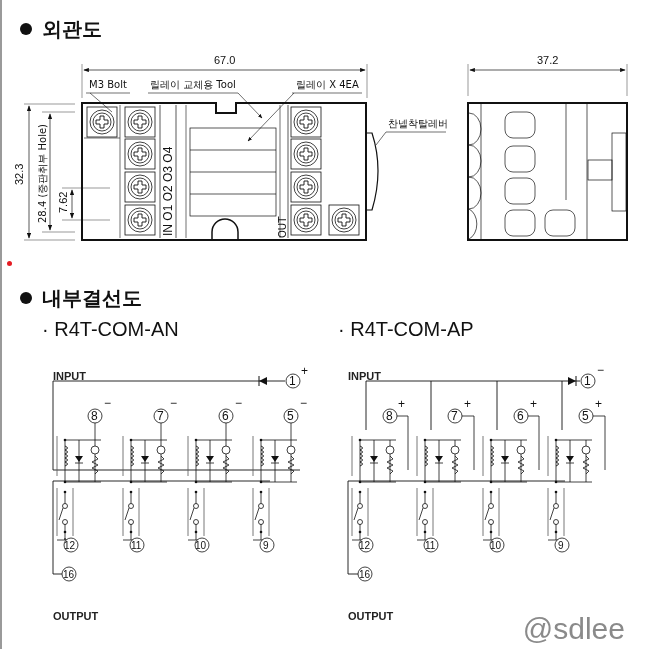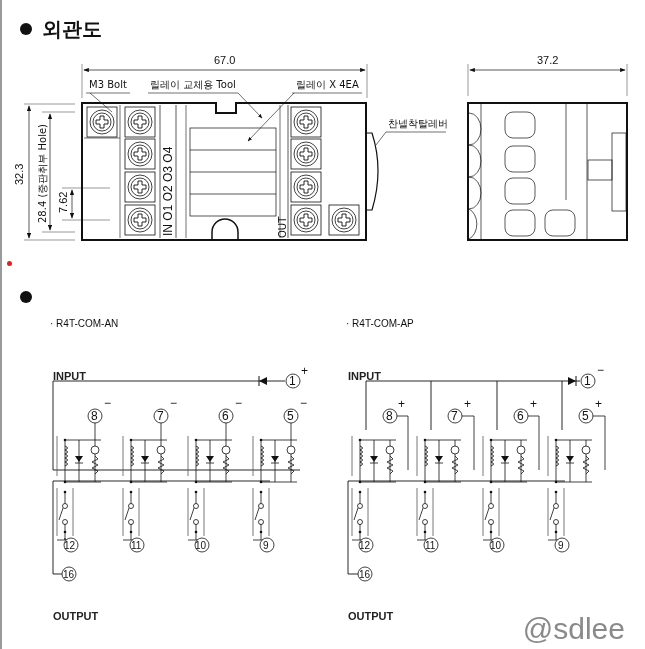--- a/index.html
+++ b/index.html
@@ -1,20 +1,20 @@
 <!DOCTYPE html>
 <html><head>
 <meta charset="utf-8">
 <style>
   html, body { margin:0; padding:0; background:#fff; }
   body { width:645px; height:649px; position:relative; overflow:hidden; font-family:"Liberation Sans", sans-serif; color:#111; }
   .left-border { position:absolute; left:0; top:0; width:2px; height:649px; background:#9a9a9a; }
   .h-title { position:absolute; font-family:"DejaVu Sans", sans-serif; font-weight:bold; font-size:20px; color:#111; }
   .h-title .dot { display:inline-block; width:12px; height:12px; border-radius:50%; background:#111; margin-right:10px; vertical-align:middle; position:relative; top:-2px; }
-  .sub-title { position:absolute; font-size:10px; color:#111;margin-left:8px; }
+  .sub-title { position:absolute; font-size:20px; color:#111; }
   .small-label { position:absolute; font-size:11px; font-weight:bold; color:#222;margin-top:19px; }
   .red-dot { position:absolute; left:7px; top:261px; width:5px; height:5px; border-radius:50%; background:#e51c23; }
   .watermark { position:absolute; right:20px; top:612px; font-size:30px; color:#8a8a8a; }
   svg { position:absolute; left:0; top:0; }
   .dimtxt { font-family:"Liberation Sans", sans-serif; font-size:11px; fill:#111; }
   .lbltxt { font-family:"DejaVu Sans", sans-serif; font-size:10px; fill:#111; }
   .termtxt { font-family:"Liberation Sans", sans-serif; font-size:12px; fill:#111; }
   .signtxt { font-family:"Liberation Sans", sans-serif; font-size:12px; fill:#111; }
 </style>
 </head>
@@ -22,21 +22,21 @@
 
 <div class="left-border"></div>
 
 <div class="h-title" style="left:20px; top:16px;">
   <span class="dot"></span><span>외관도</span>
 </div>
 
 <div class="red-dot"></div>
 
 <div class="h-title" style="left:20px; top:285px;">
-  <span class="dot"></span>
+  <span class="dot"></span><span>내부결선도</span>
 </div>
 
 <div class="sub-title" style="left:42px; top:318px;">· <span>R4T-COM-AN</span></div>
 <div class="sub-title" style="left:338px; top:318px;text-align:right;">· <span>R4T-COM-AP</span></div>
 
 <div class="small-label" style="left:53px; top:351px;">INPUT</div>
 <div class="small-label" style="left:348px; top:351px;">INPUT</div>
 <div class="small-label" style="left:53px; top:591px;">OUTPUT</div>
 <div class="small-label" style="left:348px; top:591px;">OUTPUT</div>
 

